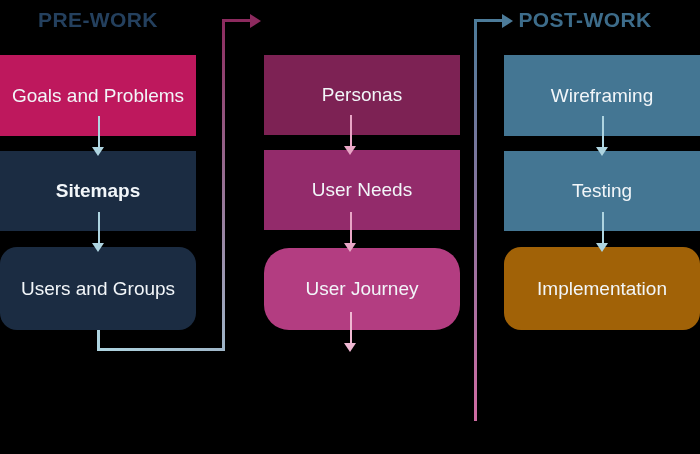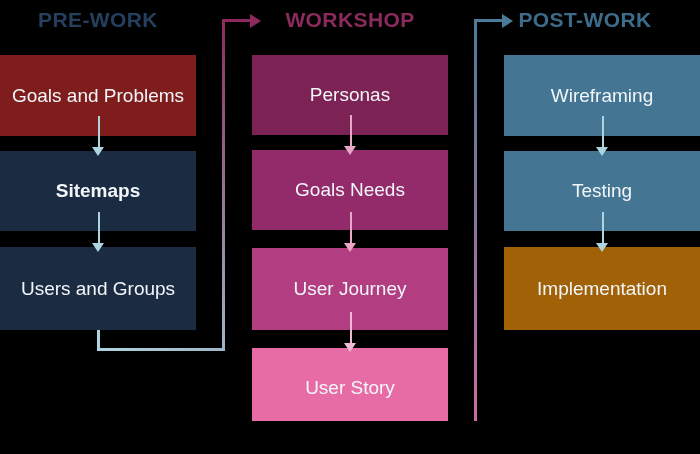--- a/index.html
+++ b/index.html
@@ -36,27 +36,27 @@
     justify-content: center;
     color: #f2f6f9;
     font-size: 19px;
     text-align: center;
     box-sizing: border-box;
     padding: 0 8px;
   }
 
   
   .col-pre  { left: 0px;   width: 196px; }
-  .col-work { left: 252px; width: 196px; }
+  .col-work { left: 264px; width: 196px; }
   .col-post { left: 504px; width: 196px; }
 
   
   .row1 { top: 55px;  height: 81px; }
   .row2 { top: 151px; height: 80px; }
-  .row3 { top: 247px; height: 83px; }
+  .row3 { top: 247px; height: 83px; border-radius: 17px; }
   .wrow1 { top: 55px;  height: 80px; }
   .wrow2 { top: 150px; height: 80px; }
   .wrow3 { top: 248px; height: 82px; }
   .wrow4 { top: 348px; height: 80px; }
 
   
   .v-arrow {
     position: absolute;
     width: 13px;
   }
@@ -89,40 +89,38 @@
     border-top: 7px solid transparent;
     border-bottom: 7px solid transparent;
   }
 </style>
 </head>
 <body>
 
 <div id="diagram">
 
   <div class="col-header" id="hdr-pre">PRE-WORK</div>
-  <div class="col-header" id="hdr-work">WORKSHOP</div>
   <div class="col-header" id="hdr-post">POST-WORK</div>
 
-  <div class="stage-box col-pre row1" style="background:#7f1d1d;">Goals and Problems</div>
+  <div class="stage-box col-pre row1" style="background:#be185d;">Goals and Problems</div>
   <div class="stage-box col-pre row2" style="background:#1b2c42;font-weight:bold;">Sitemaps</div>
   <div class="stage-box col-pre row3" style="background:#1b2c42;">Users and Groups</div>
 
   <div class="v-arrow" style="left:91.5px; top:116px; height:40px;">
     <div class="shaft" style="background:#aed4e0;"></div>
     <div class="head" style="border-top:9px solid #aed4e0;"></div>
   </div>
   <div class="v-arrow" style="left:91.5px; top:212px; height:40px;">
     <div class="shaft" style="background:#aed4e0;"></div>
     <div class="head" style="border-top:9px solid #aed4e0;"></div>
   </div>
 
   <div class="stage-box col-work wrow1" style="background:#7d2254;">Personas</div>
-  <div class="stage-box col-work wrow2" style="background:#932b6b;">Goals Needs</div>
-  <div class="stage-box col-work wrow3" style="background:#b33d81;">User Journey</div>
-  <div class="stage-box col-work wrow4" style="background:#e76ca6;">User Story</div>
+  <div class="stage-box col-work wrow2" style="background:#932b6b;">User Needs</div>
+  <div class="stage-box col-work wrow3" style="background:#b33d81;border-radius:25px;">User Journey</div>
 
   <div class="v-arrow" style="left:343.5px; top:115px; height:40px;">
     <div class="shaft" style="background:#e9a6c6;"></div>
     <div class="head" style="border-top:9px solid #e9a6c6;"></div>
   </div>
   <div class="v-arrow" style="left:343.5px; top:212px; height:40px;">
     <div class="shaft" style="background:#e9a6c6;"></div>
     <div class="head" style="border-top:9px solid #e9a6c6;"></div>
   </div>
   <div class="v-arrow" style="left:343.5px; top:312px; height:40px;">

